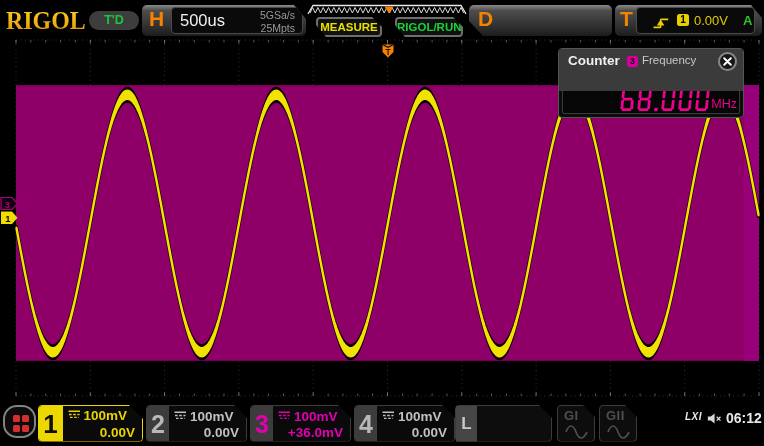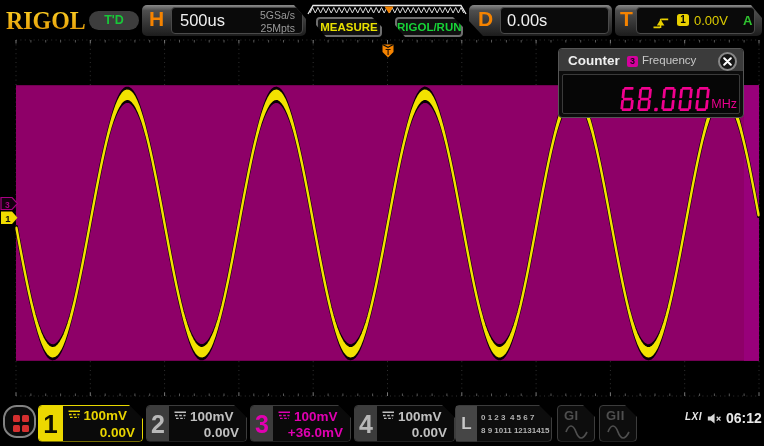--- a/index.html
+++ b/index.html
@@ -35,21 +35,21 @@
 #stop { left:395px; width:68px; color:#17d337;
   clip-path:polygon(0 0,58px 0,68px 10px,68px 100%,10px 100%,0 8px); }
 #tbadge { left:677px; top:13.5px; width:12px; height:12px; background:#e8d000; border-radius:2.5px;
   color:#000; font-size:10px; font-weight:bold; text-align:center; line-height:12px; }
 #tval { left:694px; top:12.5px; font-size:13px; color:#ddcc00; }
 #ta { left:743px; top:13px; font-size:13px; font-weight:bold; color:#2fc22f; }
 
 
 #counter { left:558px; top:48px; width:186px; height:70px; background:#0c0c0c;
   border:1px solid #555; border-radius:4px; }
-#ctitle { position:absolute; left:0; top:0; right:0; height:22px; background:#3b3b3b;
+#ctitle { position:absolute; left:0; top:0; right:0; height:42px; background:#3b3b3b;
   border-radius:3px 3px 0 0; }
 #ctitle .t { position:absolute; left:9px; top:4px; color:#f0f0f0; font-size:13.5px; font-weight:bold; }
 #c3 { position:absolute; left:68px; top:7px; width:11px; height:11px; background:#d4009c;
   border-radius:2px; color:#1a001a; font-size:9px; font-weight:bold; text-align:center; line-height:11px; }
 #cfreq { position:absolute; left:83px; top:5px; color:#c8c8c8; font-size:11.5px; }
 #cx { position:absolute; right:6px; top:3px; width:19px; height:19px; border-radius:50%;
   background:#161616; border:2px solid #888; color:#fff; }
 
 #cbody { position:absolute; left:3px; right:3px; top:25px; bottom:3px; background:#060606;
   border:1px solid #3a3a3a; border-radius:2px; }
@@ -266,23 +266,20 @@
   <path d="M308 14 L313 5.5 L461 5.5 L466 14" fill="none" stroke="#e8e8e8" stroke-width="1.3"></path>
   <path d="M310.0,13.0 L312.6,7.5 L315.3,13.0 L317.9,7.5 L320.6,13.0 L323.2,7.5 L325.9,13.0 L328.5,7.5 L331.2,13.0 L333.8,7.5 L336.5,13.0 L339.1,7.5 L341.8,13.0 L344.4,7.5 L347.1,13.0 L349.7,7.5 L352.4,13.0 L355.0,7.5 L357.7,13.0 L360.3,7.5 L363.0,13.0 L365.6,7.5 L368.3,13.0 L370.9,7.5 L373.6,13.0 L376.2,7.5 L378.9,13.0 L381.5,7.5 L384.2,13.0 L386.8,7.5 L389.5,13.0 L392.1,7.5 L394.8,13.0 L397.4,7.5 L400.1,13.0 L402.7,7.5 L405.4,13.0 L408.0,7.5 L410.7,13.0 L413.3,7.5 L416.0,13.0 L418.6,7.5 L421.3,13.0 L423.9,7.5 L426.6,13.0 L429.2,7.5 L431.9,13.0 L434.5,7.5 L437.2,13.0 L439.8,7.5 L442.5,13.0 L445.1,7.5 L447.8,13.0 L450.4,7.5 L453.1,13.0 L455.7,7.5 L458.4,13.0 L461.0,7.5 L463.7,13.0" fill="none" stroke="#d8d8d8" stroke-width="1"></path>
   <path d="M384.5 6.5 L393.5 6.5 L389 13.5 Z" fill="#f58300"></path>
 </svg>
 
 <div class="abs btn" id="meas">MEASURE</div>
 <div class="abs btn" id="stop">RIGOL/RUN</div>
 
 <div class="abs grp" id="dgrp">
   <span class="oletter" style="left:9px">D</span>
-  <div class="inner">
-        <span id="dval">0.00s</span>
-      </div>
 </div>
 
 <div class="abs grp" id="tgrp">
   <span class="oletter" style="left:5px">T</span>
   <div class="inner">
     <svg style="position:absolute;left:16px;top:8px" width="16" height="14" viewBox="0 0 16 14">
       <path d="M0.5 11.3 L7 11.3" stroke="#e8d000" stroke-width="1.7"></path>
       <path d="M7.6 12 L7.6 2.8" stroke="#e8d000" stroke-width="1.4"></path>
       <path d="M8.2 3.4 L15.2 3.4" stroke="#e8d000" stroke-width="1.7"></path>
       <path d="M7.6 3.6 L11.4 9.6 L3.8 9.6 Z" fill="#e8d000"></path>
@@ -401,22 +398,20 @@
               <path d="M0.5 1.2 L12 1.2"></path>
               <path d="M1 4.5 L11.5 4.5" stroke-dasharray="2.6 1.6"></path>
               <path d="M2 7.6 L11 7.6" stroke-dasharray="2.6 1.6"></path>
             </g>
           </svg>100mV</div>
     <div class="r2">0.00V</div>
   </div>
 </div>
 <div class="abs" id="lbox">
   <div class="l">L</div>
-  <div id="ldig">0 1 2 3  4 5 6 7
-8 9 1011 12131415</div>
 </div>
 <div class="abs gbox" id="g2">
   <span class="gt">GII</span>
   <svg style="position:absolute;left:7px;top:18px" width="24" height="15" viewBox="0 0 24 15">
         <path d="M1 8 C4 0, 8 0, 11 8 S 18 16, 22 8" fill="none" stroke="#4f4f4f" stroke-width="1.7"></path>
       </svg>
 </div>
 <div class="abs gbox" id="g1">
   <span class="gt">GI</span>
   <svg style="position:absolute;left:7px;top:18px" width="24" height="15" viewBox="0 0 24 15">

